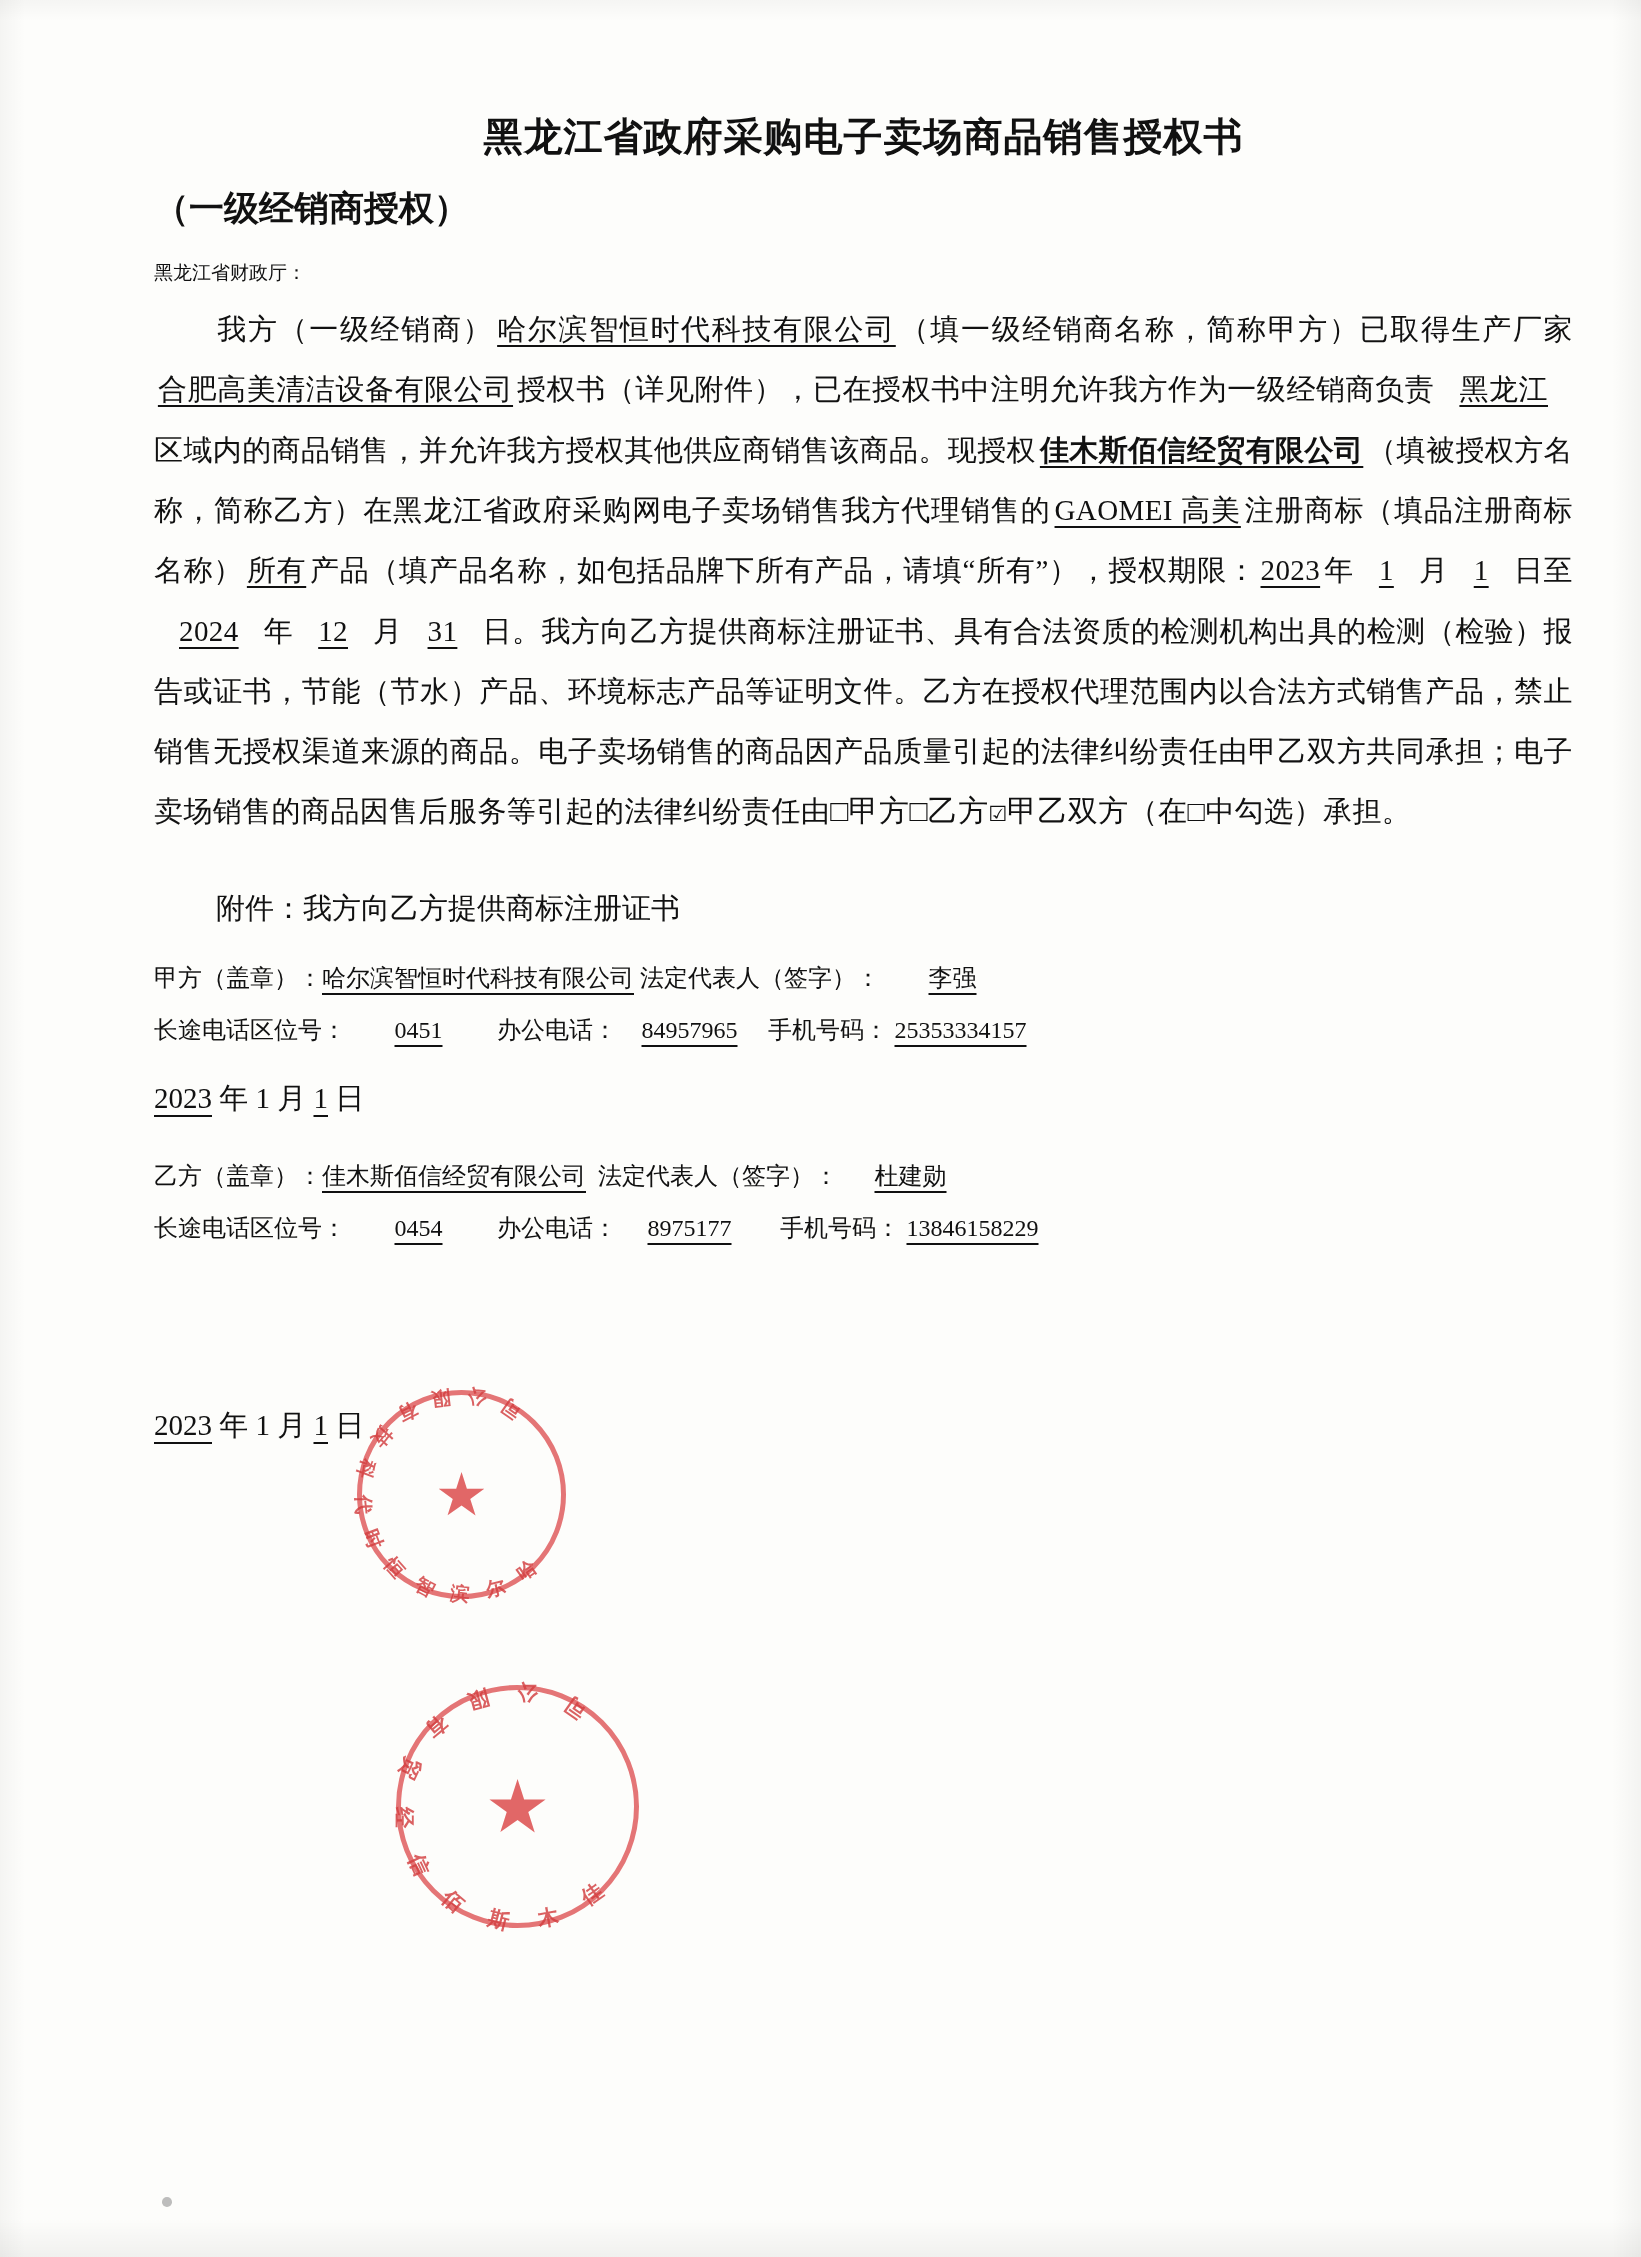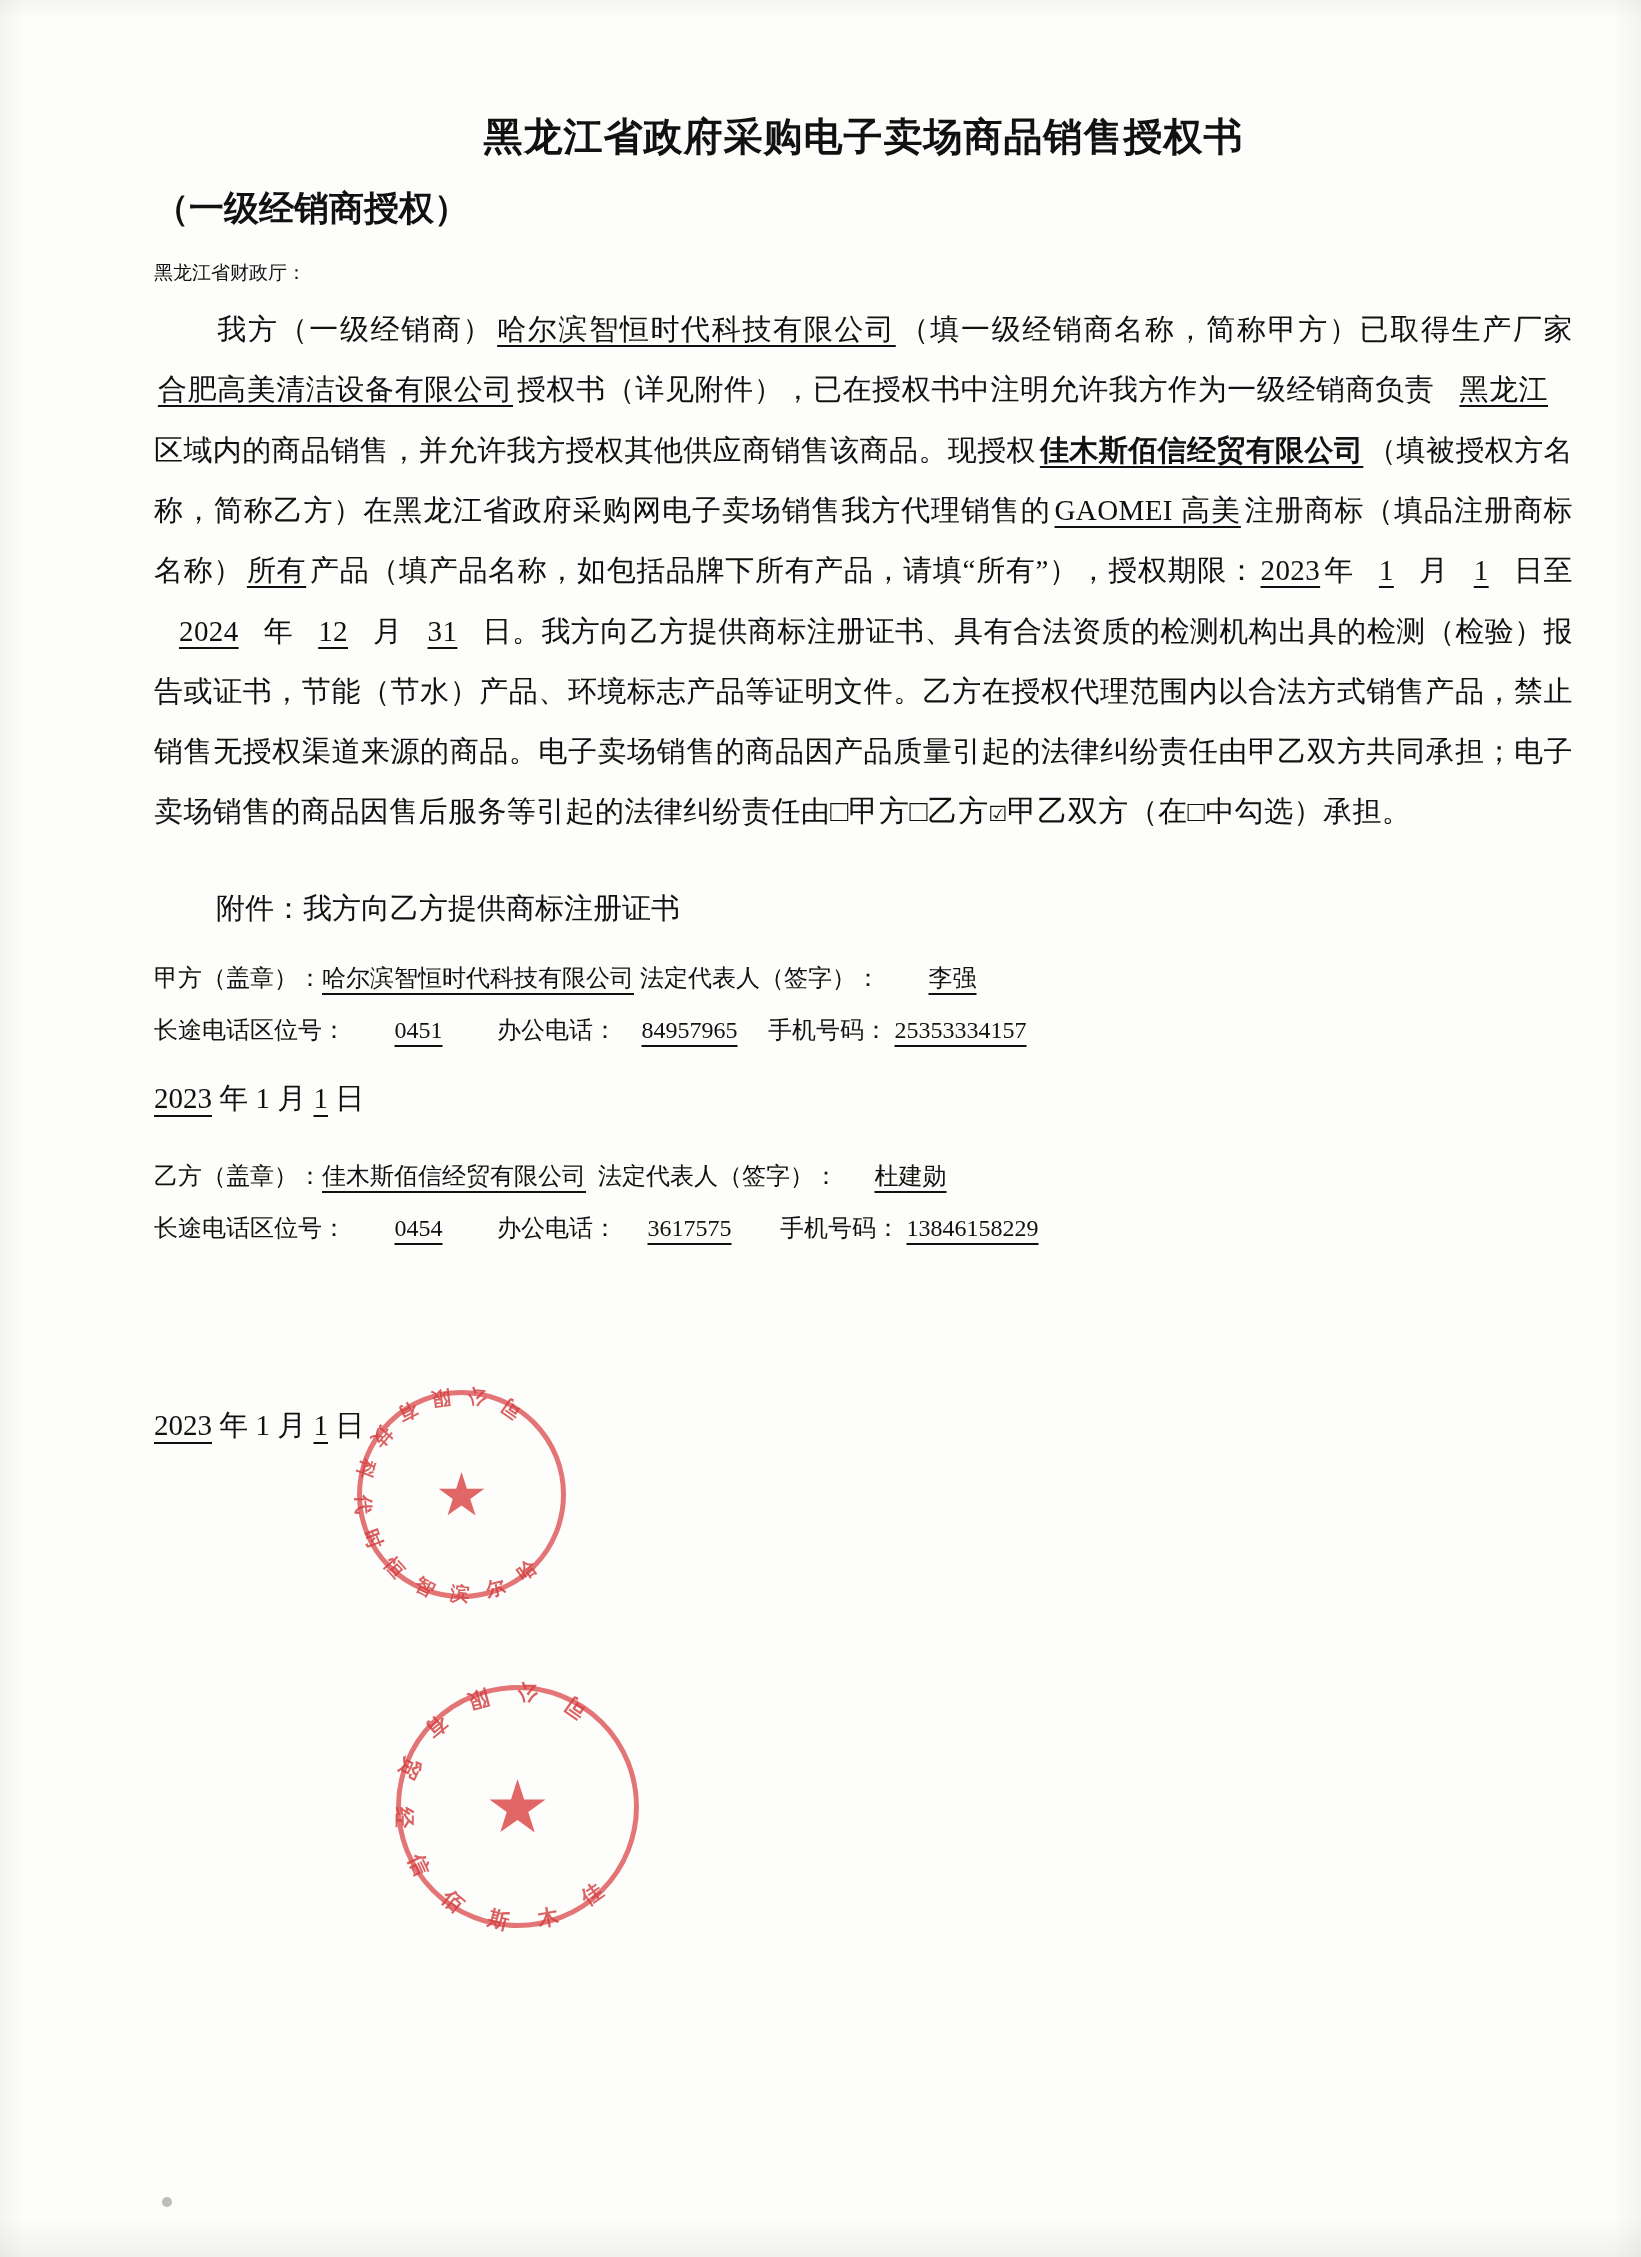--- a/index.html
+++ b/index.html
@@ -226,21 +226,21 @@
       <span>日</span>
     </div>
 
     <div class="sig-block">
       <div class="sig-line">
         <span>乙方（盖章）：</span><span class="u">佳木斯佰信经贸有限公司</span>
         &nbsp;<span>法定代表人（签字）：</span><span class="u-wide">杜建勋</span>
       </div>
       <div class="sig-line">
         <span>长途电话区位号：</span><span class="u-wide">0454</span>
-        <span>办公电话：</span><span class="u-wide">3617575</span>
+        <span>办公电话：</span><span class="u-wide">8975177</span>
         &nbsp;&nbsp;<span>手机号码：</span><span class="u-wide">13846158229</span>
       </div>
     </div>
 
     <div class="date-line" style="margin-top:154px;">
       <span class="u">2023</span>
       <span>年</span>
       <span>1</span>
       <span>月</span>
       <span class="u">1</span>

